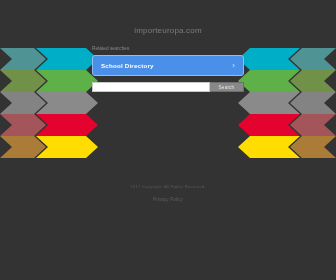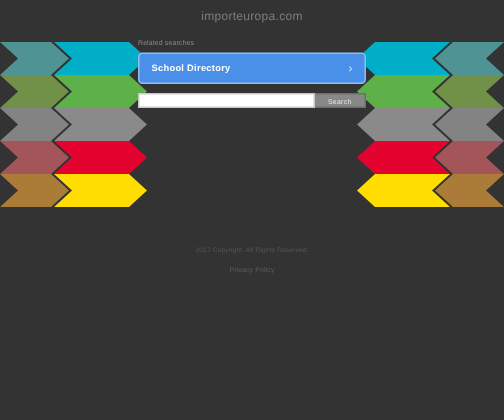--- a/index.html
+++ b/index.html
@@ -2,21 +2,21 @@
 <html><head>
 <meta charset="utf-8">
 <style>
   * { margin:0; padding:0; box-sizing:border-box; }
   html, body {
     width:336px; height:280px;
     background:#333333;
     font-family:"Liberation Sans", sans-serif;
     overflow:hidden;
   }
-  #page { position:relative; width:336px; height:220px; background:#333333; }
+  #page { position:relative; width:336px; height:220px; background:#333333;margin-top:20px; }
 
   
   .band {
     position:absolute;
     left:0; right:0;
     height:22px;
     pointer-events:none;
   }
   .band .half {
     position:absolute;

